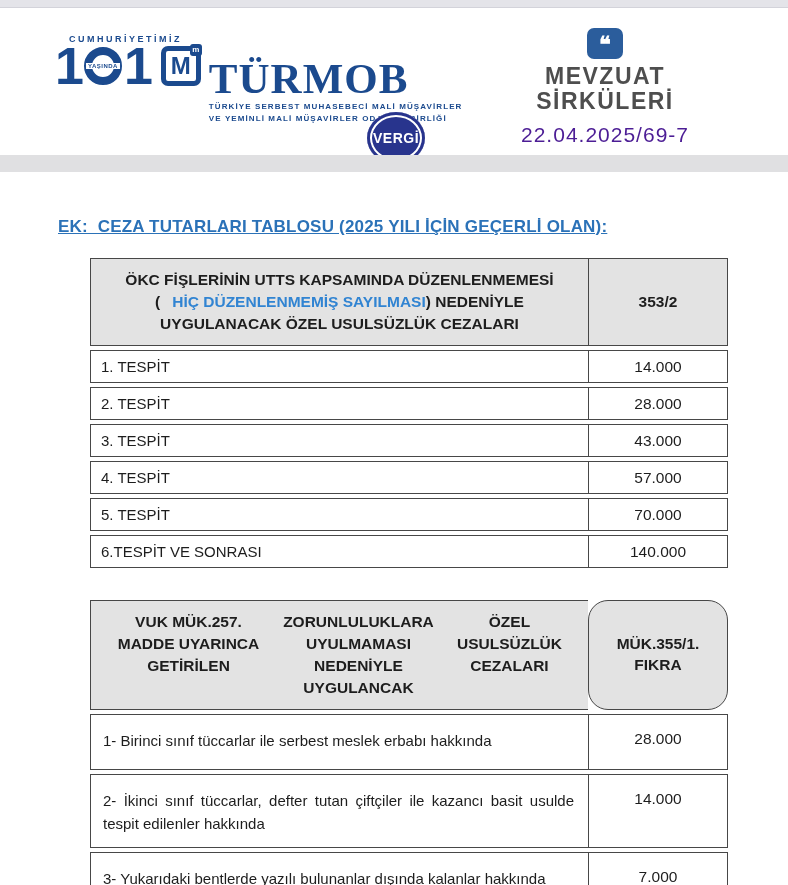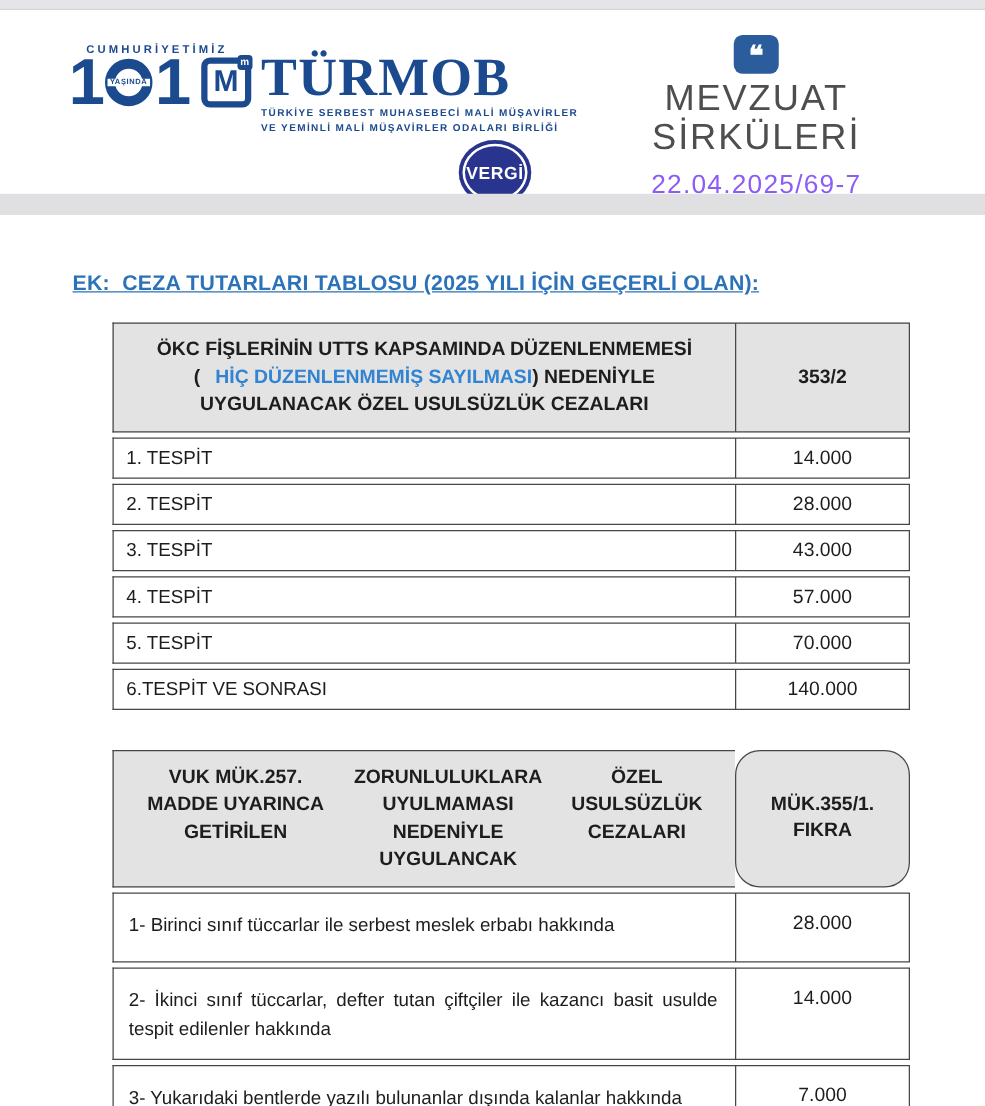--- a/index.html
+++ b/index.html
@@ -24,38 +24,38 @@
   .yasinda { position:absolute; top:50%; left:50%; transform:translate(-50%,-50%);
     background:#fff; color:#1b4a8e; font-size:6px; font-weight:bold; letter-spacing:0.5px;
     padding:0 2px; white-space:nowrap; }
   .m-box { position:relative; width:40px; height:40px; margin-left:10px; box-sizing:border-box;
     border:5px solid #1b4a8e; border-radius:7px; background:#fff;
     display:flex; align-items:center; justify-content:center; }
   .m-letter { color:#1b4a8e; font-size:24px; font-weight:900; line-height:1; }
   .m-sup { position:absolute; top:-7px; right:-6px; width:12px; height:12px;
     background:#1b4a8e; color:#fff; border-radius:3px; font-size:8px; font-weight:bold;
     display:flex; align-items:center; justify-content:center; line-height:1; }
-  .logo-right { margin-left:8px; margin-top:9px; }
+  .logo-right { margin-left:8px; margin-top:25px; }
   .brand { font-family:"Liberation Serif", serif; font-size:43px; font-weight:bold;
     color:#1b4a8e; line-height:0.95; letter-spacing:1px; }
   .sub { font-size:8px; font-weight:bold; color:#1b4a8e; letter-spacing:1.1px; margin-top:2px; line-height:1.25; }
 
   
   .vergi { position:absolute; left:367px; top:112px; width:58px; height:52px;
     background:#28348d; border-radius:50%;
     box-shadow: inset 0 0 0 3px #28348d, inset 0 0 0 5px #ffffff;
     display:flex; align-items:center; justify-content:center; }
   .vergi span { color:#ffffff; font-size:14px; font-weight:bold; letter-spacing:0.5px; }
 
   
   .mevzuat { position:absolute; left:485px; top:28px; width:240px; text-align:center; }
   .quote { width:36px; height:31px; margin:0 auto 5px auto; background:#2b5d9c;
     border-radius:7px; color:#fff; font-size:22px; line-height:34px; font-weight:bold; }
-  .mv { font-size:29px; font-weight:normal; color:#4e4e4e; letter-spacing:1.5px; line-height:1.08; }
-  .mdate { font-size:21px; color:#8b5cf6; margin-top:9px; letter-spacing:1px; }
+  .mv { font-size:23px; font-weight:bold; color:#4e4e4e; letter-spacing:1.5px; line-height:1.08; }
+  .mdate { font-size:21px; color:#4c1d95; margin-top:9px; letter-spacing:1px; }
 
   
   .heading { position:absolute; left:58px; top:217px; font-size:17px; font-weight:bold;
     color:#2b72b8; text-decoration:underline; white-space:pre; letter-spacing:0.2px; }
 
   
   .tbl { position:absolute; left:90px; width:638px; }
   .t1 { top:258px; }
   .t2 { top:600px; }
   .trow { display:flex; margin-bottom:4px; }

